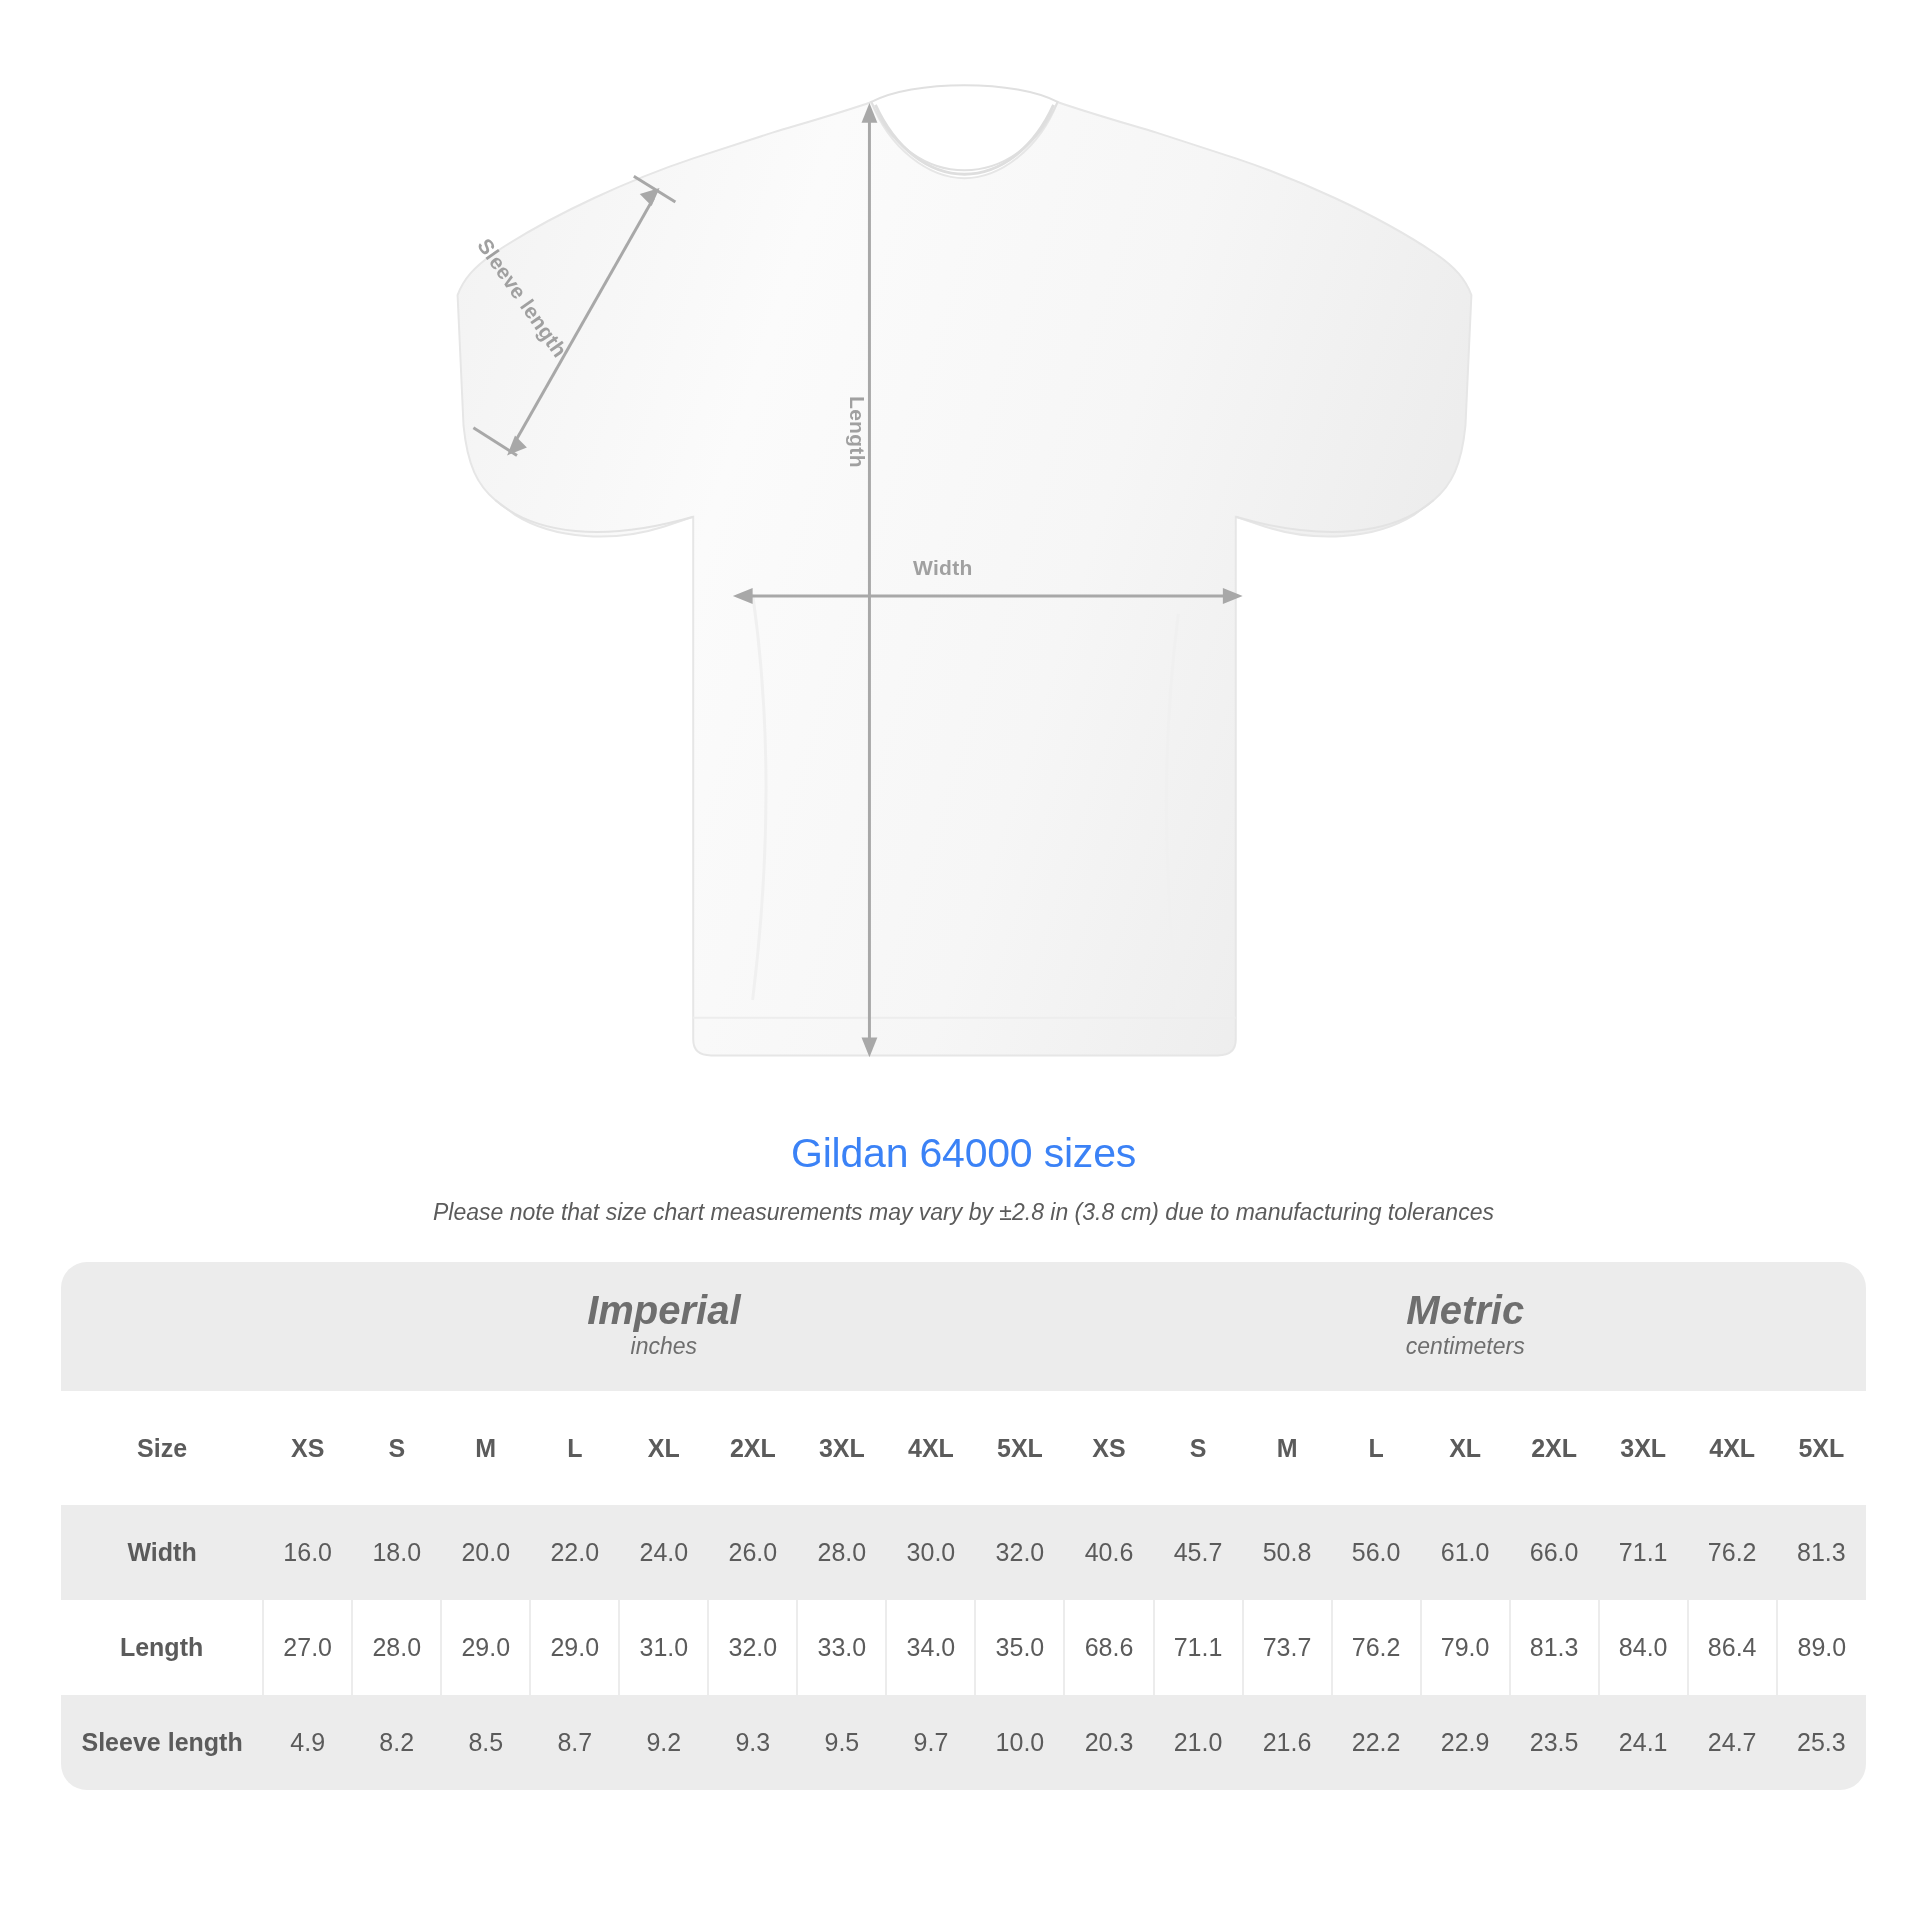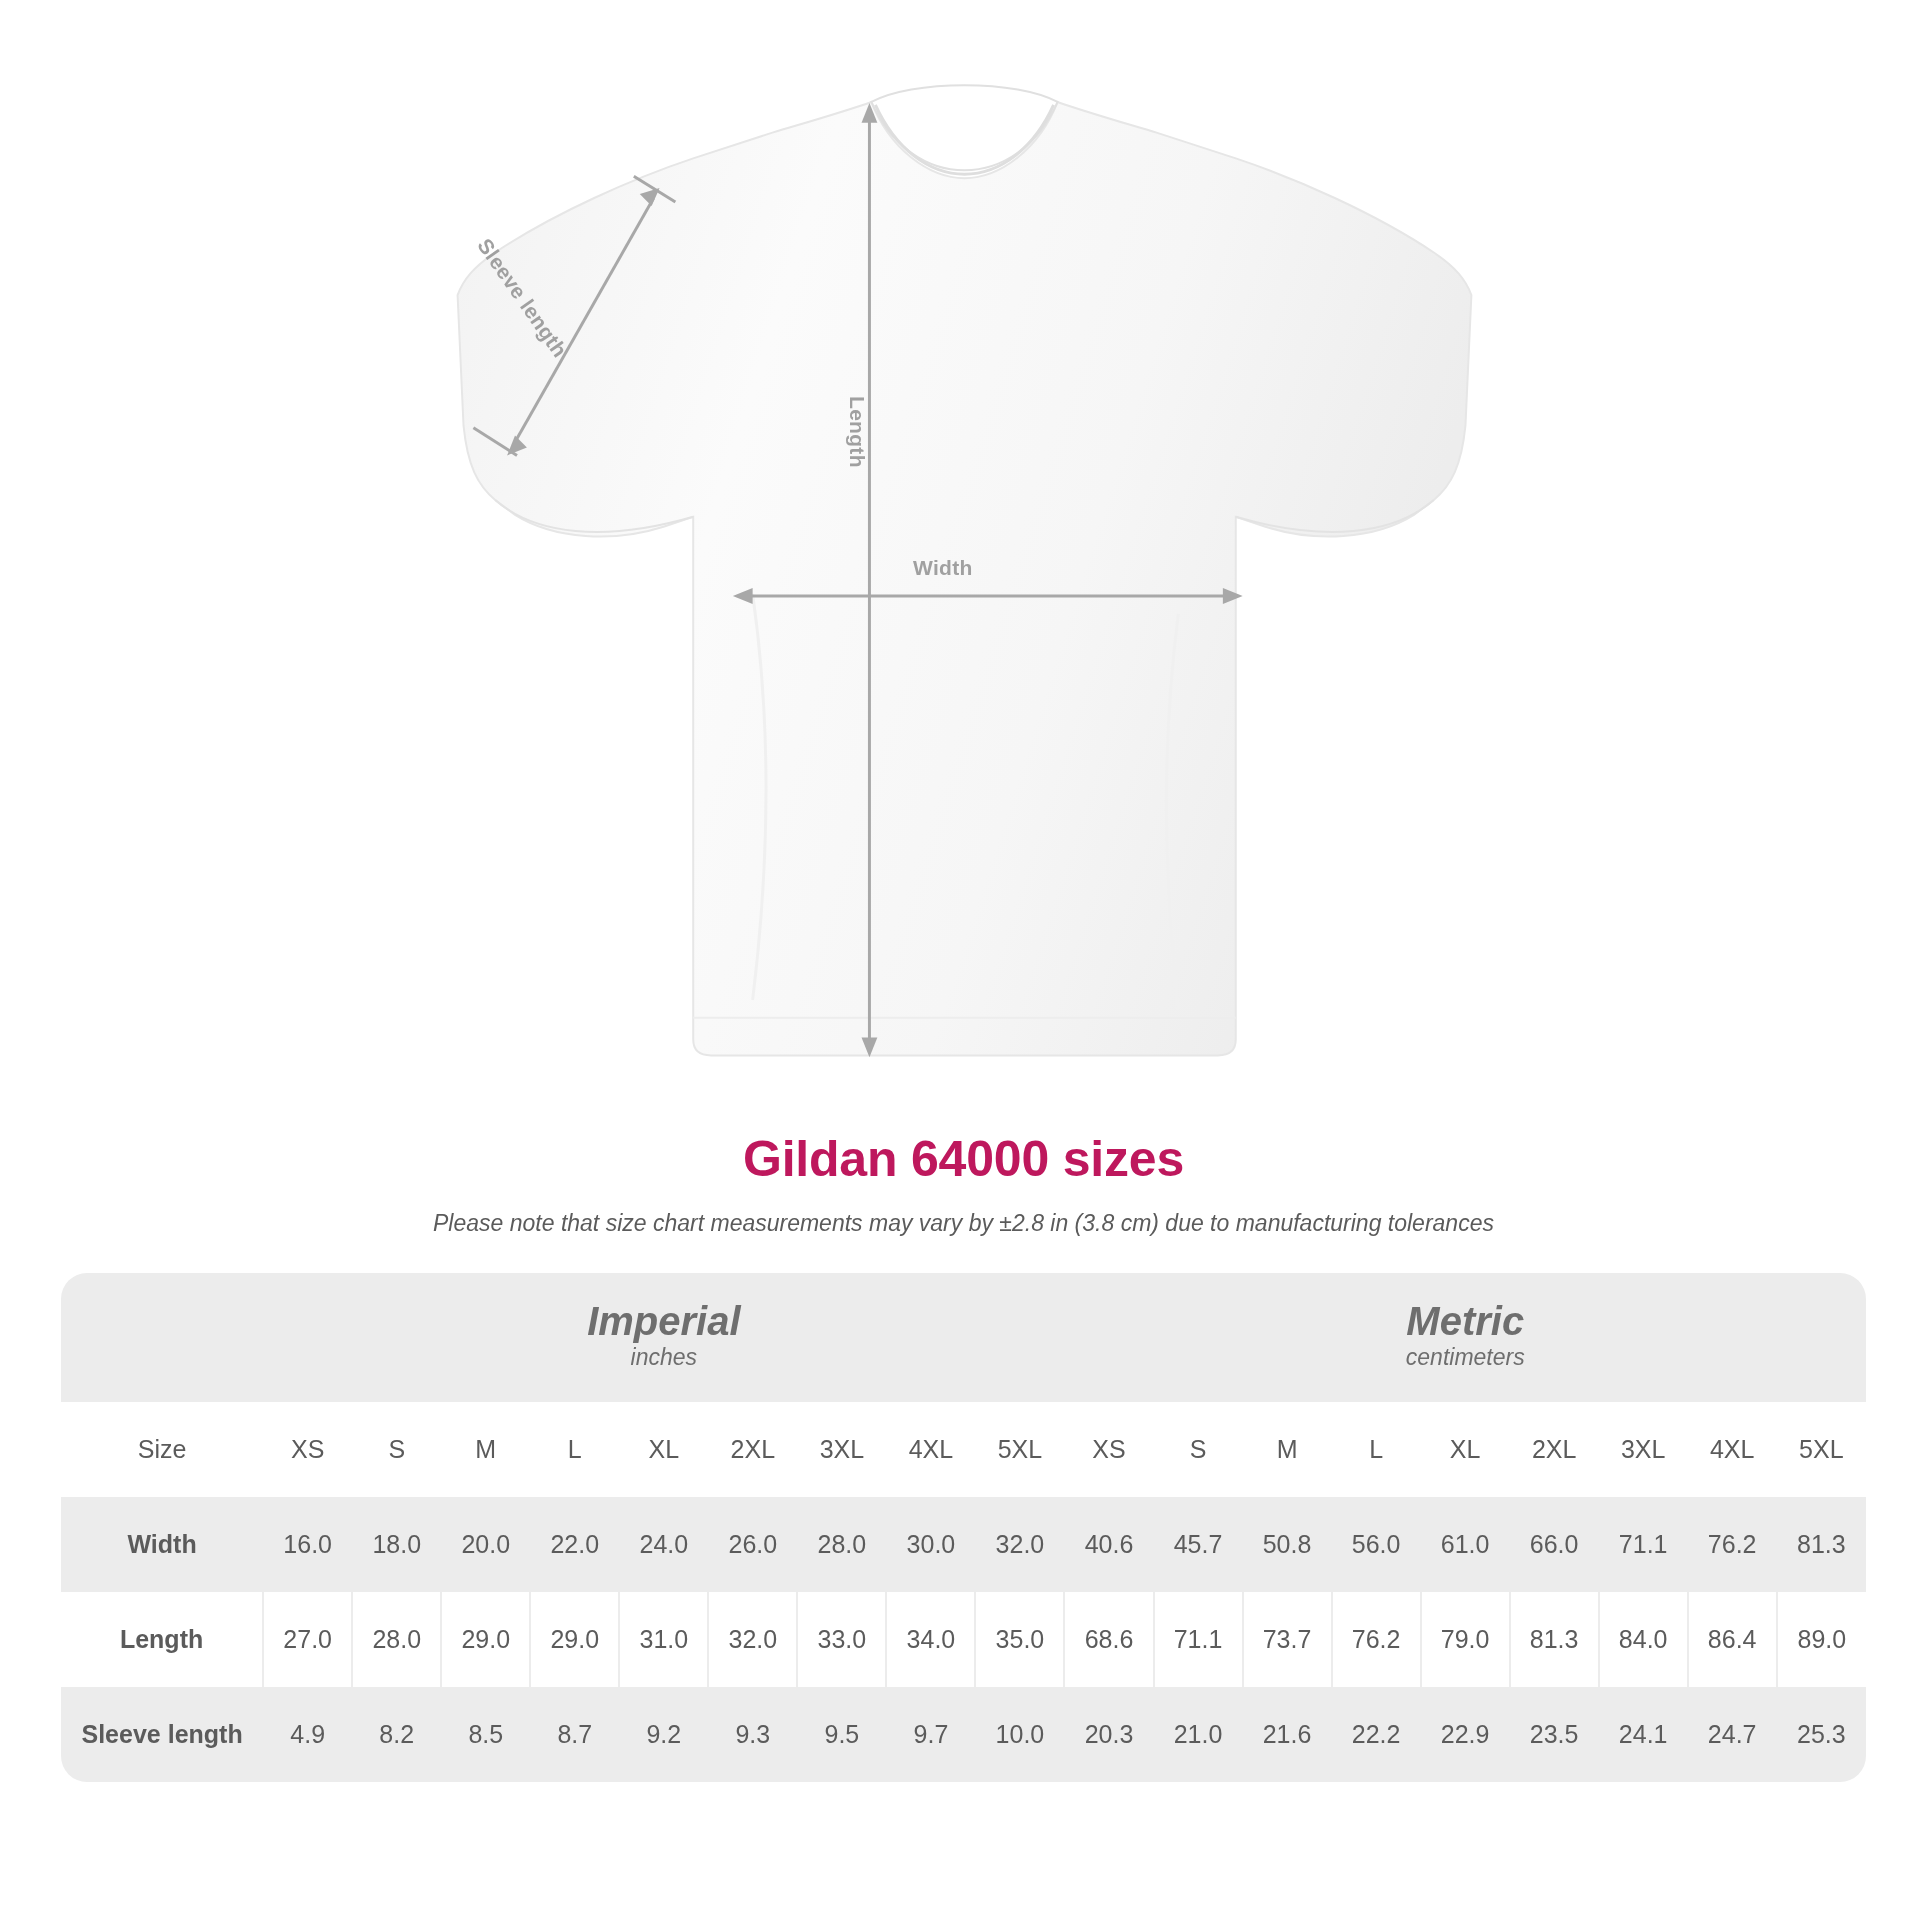--- a/index.html
+++ b/index.html
@@ -46,23 +46,23 @@
     transform: rotate(55deg);
     transform-origin: left top;
   }
 
   
   .title-block {
     text-align: center;
     margin-top: 36px;
   }
   .chart-title {
-    font-size: 50px;
-    font-weight: bold;
-    color: #be185d;
+    font-size: 41px;
+    font-weight: normal;
+    color: #3b82f6;
     margin: 0;
     letter-spacing: -0.2px;
   }
   .chart-note {
     font-size: 23px;
     font-style: italic;
     color: #5b5b5b;
     margin-top: 22px;
   }
 
@@ -99,22 +99,22 @@
   .unit-sub {
     font-size: 23px;
     font-style: italic;
     color: #6e6e6e;
     margin-top: 0;
   }
   .unit-spacer { background: #ececec; }
 
   .head-row td, .head-row th {
     background: #ffffff;
-    height: 95px;
-    font-weight: normal;
+    height: 114px;
+    font-weight: bold;
     color: #5b5b5b;
     font-size: 26px;
   }
   .row-odd td { background: #ececec; height: 95px; }
   .row-even td { background: #ffffff; height: 95px; }
   .rowlabel {
     font-weight: bold;
     color: #5b5b5b;
     font-size: 26px;
   }

